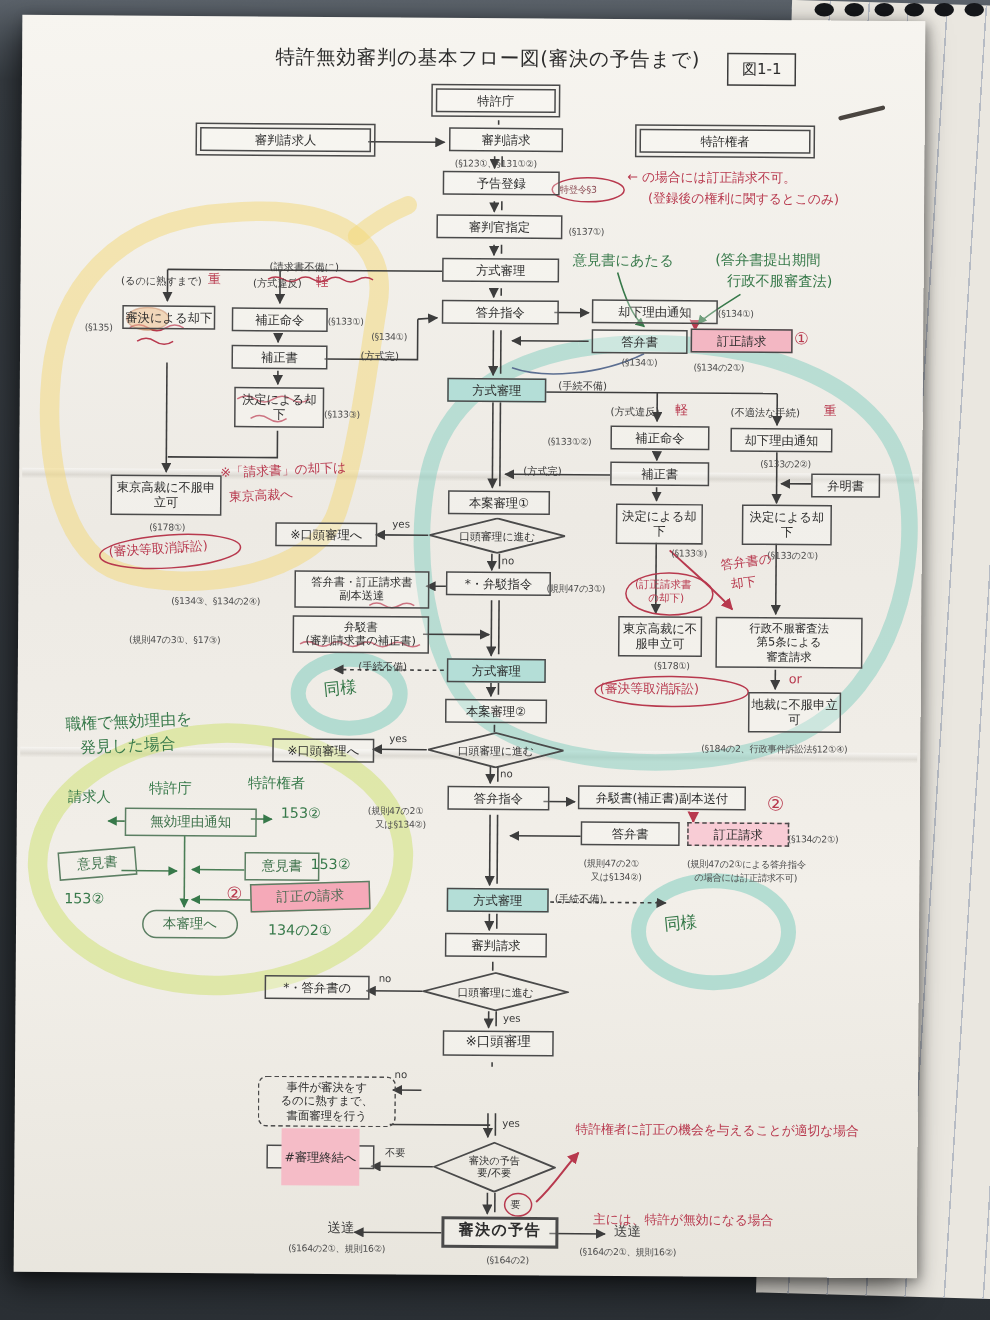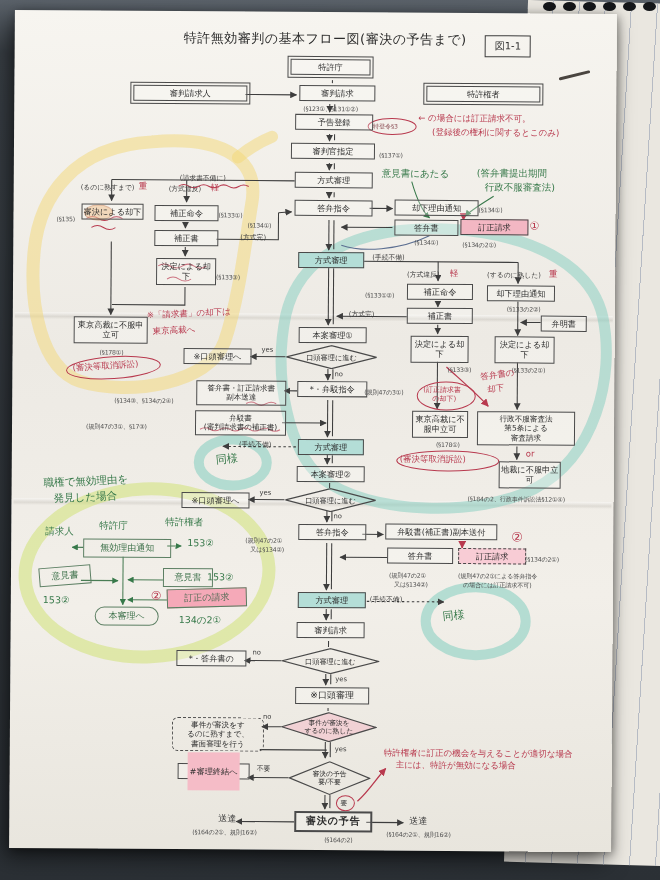--- a/index.html
+++ b/index.html
@@ -236,21 +236,21 @@
     <div class="b" style="left:73px;top:318px;width:70px">東京高裁に不服申立可</div>
     <div class="ref" style="left:99px;top:350px">(§178①)</div>
     <div class="hr" style="left:146px;top:309px;transform:rotate(-3deg)">※「請求書」の却下は</div>
     <div class="hr" style="left:152px;top:326px;transform:rotate(-3deg)">東京高裁へ</div>
     <div class="hr" style="left:72px;top:362px;transform:rotate(-4deg)">(審決等取消訴訟)</div>
 
     <div class="b teal" style="left:297px;top:252px;width:62px">方式審理</div>
     <div class="lab" style="left:371px;top:252px">(手続不備)</div>
     <div class="lab" style="left:406px;top:269px">(方式違反)</div>
     <div class="hr" style="left:449px;top:267px">軽</div>
-    <div class="lab" style="left:486px;top:269px">(するのに熟した)</div>
+    <div class="lab" style="left:486px;top:269px">(不適法な手続)</div>
     <div class="hr" style="left:548px;top:267px">重</div>
     <div class="b" style="left:406px;top:283px;width:62px">補正命令</div>
     <div class="ref" style="left:364px;top:291px">(§133①②)</div>
     <div class="b" style="left:406px;top:307px;width:62px">補正書</div>
     <div class="lab" style="left:348px;top:309px">(方式完)</div>
     <div class="b" style="left:410px;top:335px;width:54px">決定による却下</div>
     <div class="ref" style="left:447px;top:365px">(§133③)</div>
     <div class="b" style="left:486px;top:284px;width:64px">却下理由通知</div>
     <div class="ref" style="left:506px;top:304px">(§133の2②)</div>
     <div class="b" style="left:540px;top:314px;width:42px">弁明書</div>
@@ -336,29 +336,20 @@
           </svg>
       <div class="dtxt">
             <span>口頭審理に進む</span>
           </div>
     </div>
     <div class="lab" style="left:254px;top:649px">no</div>
     <div class="b" style="left:178px;top:651px;width:66px">*・答弁書の</div>
     <div class="lab" style="left:337px;top:675px">yes</div>
 
     <div class="b" style="left:297px;top:687px;width:70px;font-size:9px">※口頭審理</div>
-    <div class="dia" style="left:283px;top:712px;width:96px;height:30px">
-      <svg viewBox="0 0 100 100" preserveAspectRatio="none">
-            <polygon points="50,2 99,50 50,98 1,50" fill="rgba(244,188,200,.55)" stroke="#4a4a4a" stroke-width="1.2" vector-effect="non-scaling-stroke"></polygon>
-          </svg>
-      <div class="dtxt" style="font-size:6.8px">
-        <span>事件が審決を</span>
-        <span>するのに熟した</span>
-      </div>
-    </div>
     <div class="lab" style="left:265px;top:713px">no</div>
     <div class="b dashb" style="left:174px;top:718px;width:88px;font-size:7.6px">
       <span style="display:block">事件が審決をす</span>
       <span style="display:block">るのに熟すまで、</span>
       <span style="display:block">書面審理を行う</span>
     </div>
     <div class="lab" style="left:337px;top:745px">yes</div>
     <div class="dia" style="left:291px;top:761px;width:82px;height:34px">
       <svg viewBox="0 0 100 100" preserveAspectRatio="none">
             <polygon points="50,2 99,50 50,98 1,50" fill="none" stroke="#4a4a4a" stroke-width="1.2" vector-effect="non-scaling-stroke"></polygon>
@@ -371,21 +362,21 @@
     <div class="lab" style="left:259px;top:764px">不要</div>
     <div class="b" style="left:180px;top:764px;width:68px"><span style="background:#f5bcc7;padding:14px 2px">#審理終結へ</span></div>
     <div class="lab" style="left:343px;top:798px">要</div>
     <div class="b boldb" style="left:297px;top:811px;width:72px">審決の予告</div>
     <div class="ref" style="left:327px;top:836px">(§164の2)</div>
     <div class="lab" style="left:221px;top:813px;font-size:9px">送達</div>
     <div class="ref" style="left:195px;top:829px">(§164の2①、規則16②)</div>
     <div class="lab" style="left:412px;top:814px;font-size:9px">送達</div>
     <div class="ref" style="left:389px;top:830px">(§164の2①、規則16②)</div>
     <div class="hr" style="left:386px;top:747px">特許権者に訂正の機会を与えることが適切な場合</div>
-    <div class="hr" style="left:398px;top:759px">主には、特許が無効になる場合</div>
+    <div class="hr" style="left:398px;top:807px">主には、特許が無効になる場合</div>
 
     <div class="hg" style="left:44px;top:476px;font-size:10.5px;transform:rotate(-3deg)">職権で無効理由を</div>
     <div class="hg" style="left:54px;top:492px;font-size:10.5px;transform:rotate(-3deg)">発見した場合</div>
     <div class="hg" style="left:46px;top:527px">請求人</div>
     <div class="hg" style="left:100px;top:521px">特許庁</div>
     <div class="hg" style="left:166px;top:517px">特許権者</div>
     <div class="gb" style="left:84px;top:540px;width:80px">無効理由通知</div>
     <div class="hg" style="left:188px;top:538px">153②</div>
     <div class="gb" style="left:40px;top:568px;width:44px;transform:rotate(-5deg)">意見書</div>
     <div class="hg" style="left:44px;top:596px">153②</div>

